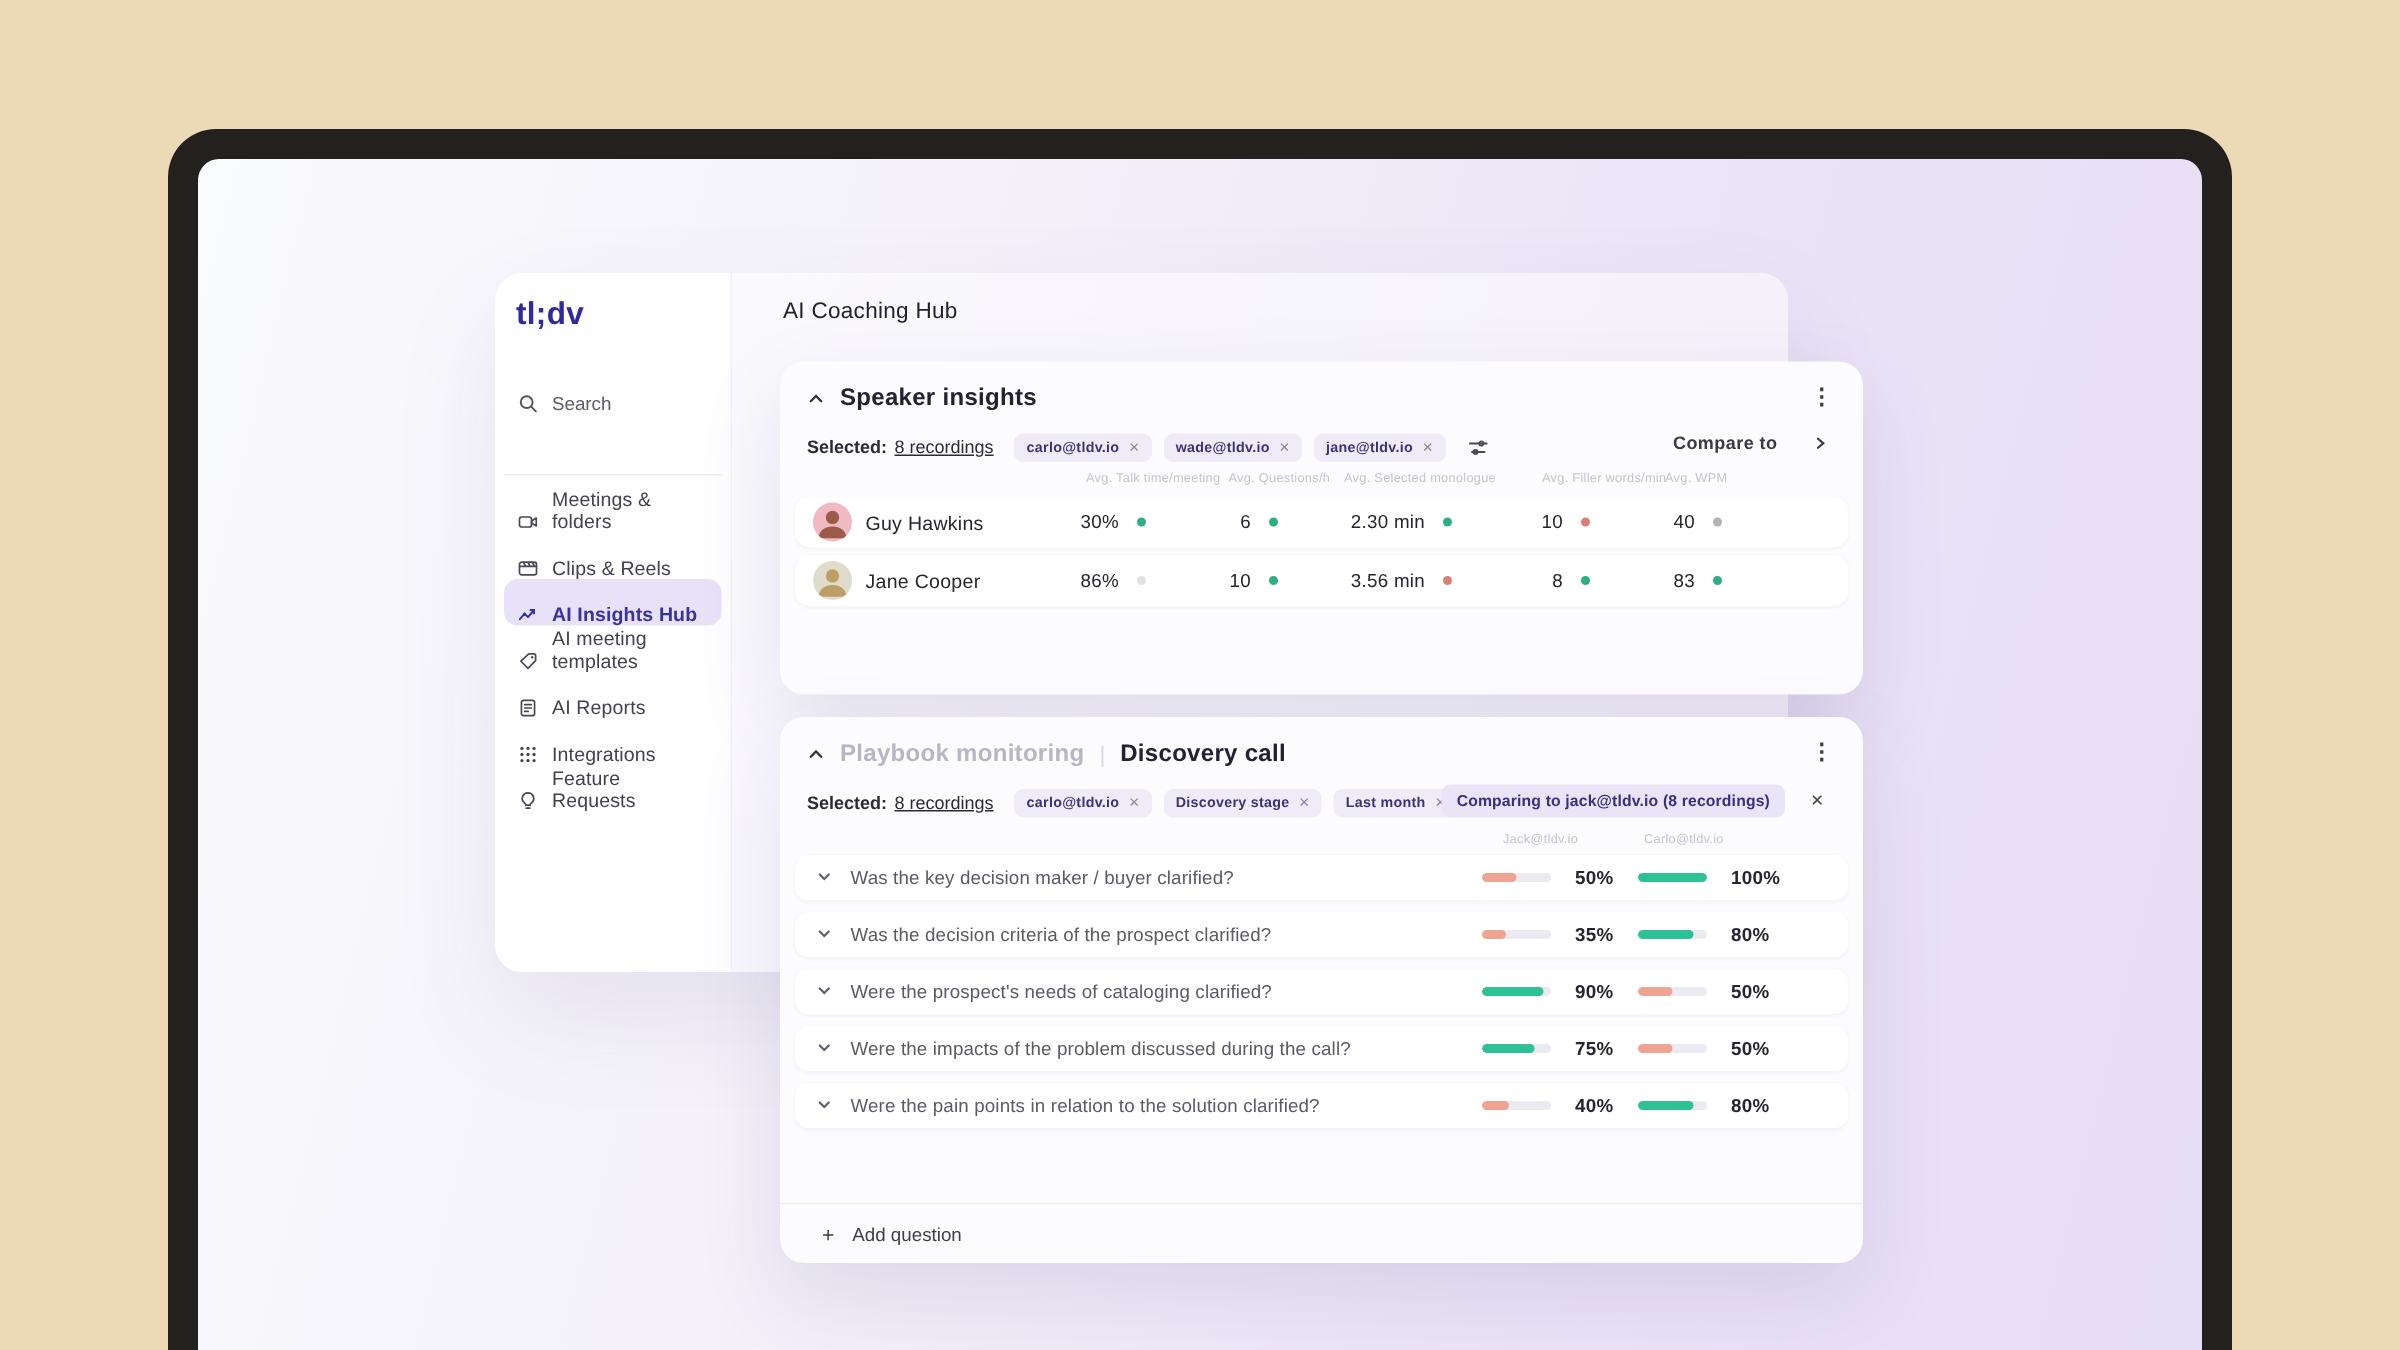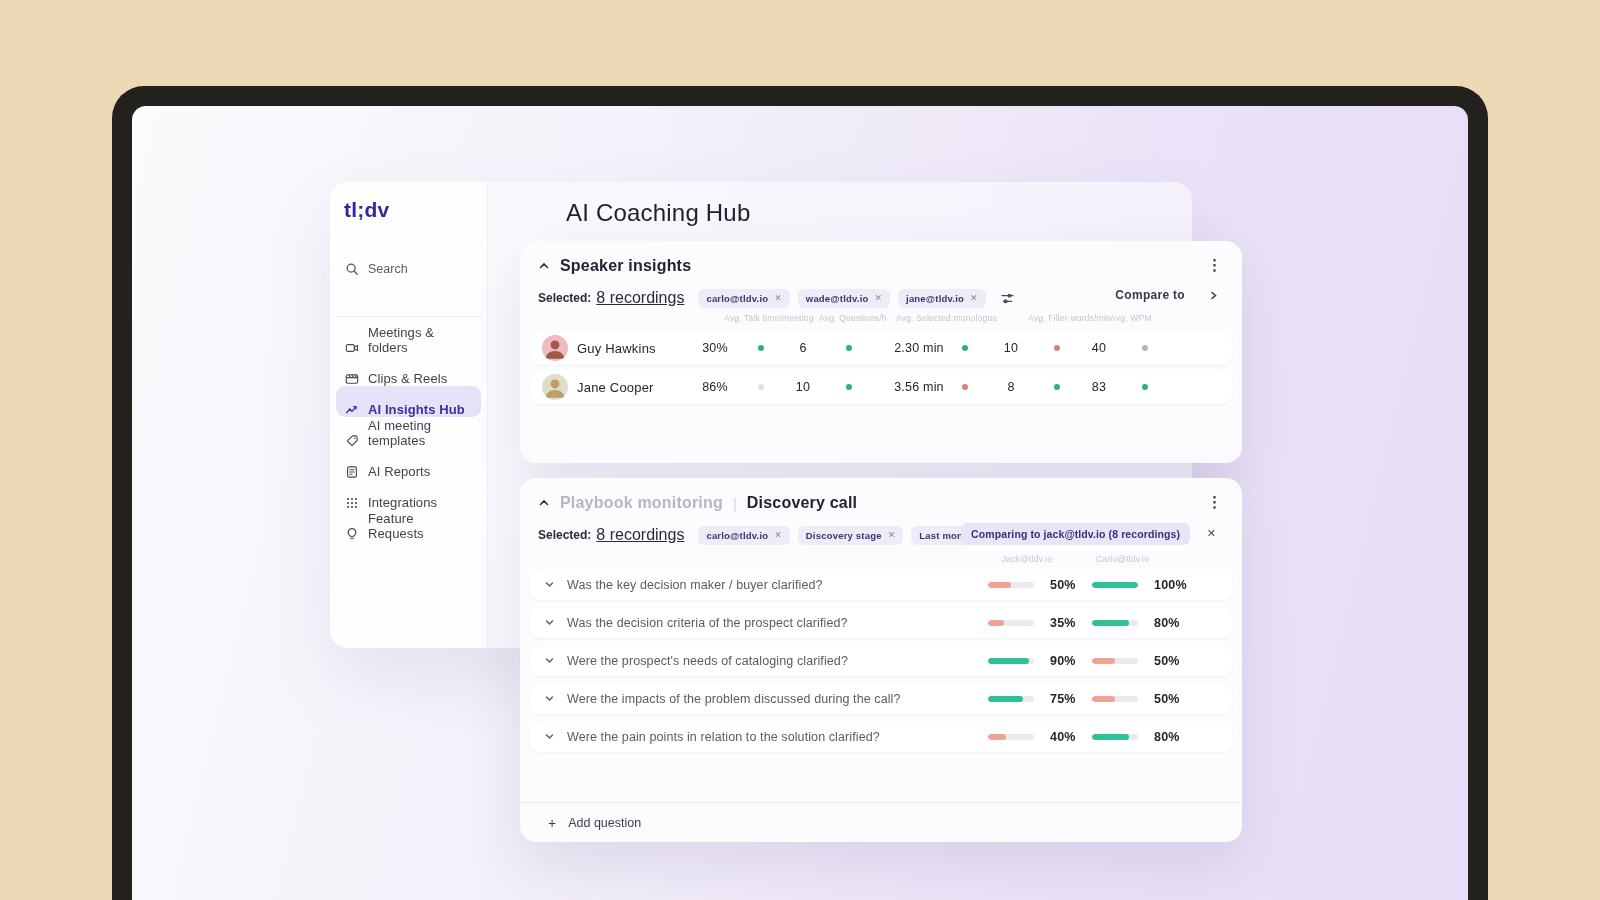--- a/index.html
+++ b/index.html
@@ -28,42 +28,42 @@
   .search-row svg { width:14px; height:14px; stroke:#55535e; }
   .nav { position:absolute; left:6px; right:6px; top:134px; border-top:1px solid rgba(70,65,110,.08);
          padding-top:7px; display:flex; flex-direction:column; }
   .nav-item { display:flex; align-items:flex-end; gap:9px; height:31px; padding:0 9px;
               border-radius:9px; color:#43414e; font-size:13px; letter-spacing:.1px; cursor:pointer; }
   .nav-item .nav-ic { width:14px; height:14px; display:inline-flex; color:#4a4856; }
   .nav-item .nav-ic svg { width:14px; height:14px; }
   .nav-item.active { background:#e7e2f8; color:#37329e; font-weight:bold; }
   .nav-item.active .nav-ic { color:#37329e; }
 
-  .page-title { position:absolute; left:192px; top:17px; font-size:24px; color:#23222c; letter-spacing:.2px;margin-left:44px; }
+  .page-title { position:absolute; left:192px; top:17px; font-size:15px; color:#23222c; letter-spacing:.2px; }
 
   
   .panel { position:absolute; left:388px; width:722px; background:#fcfbfe; border-radius:16px;
            box-shadow:0 22px 55px rgba(85,75,135,.13); }
   .panel-speaker { top:135px; height:222px; }
   .panel-playbook { top:372px; height:364px; }
 
   .panel-head { position:absolute; left:18px; right:18px; top:14px; height:22px;
                 display:flex; align-items:center; gap:10px; }
   .caret { width:12px; height:12px; display:inline-flex; cursor:pointer; }
   .caret svg { width:12px; height:12px; stroke:#35343f; }
   .panel-title { font-size:16px; font-weight:bold; color:#232230; letter-spacing:.2px; }
   .panel-title-muted { font-size:16px; font-weight:bold; color:#b9b6c3; letter-spacing:.2px; }
   .title-sep { color:#d9d7e0; font-size:15px; }
   .kebab { position:absolute; right:2px; top:-1px; font-size:15px; color:#3a3944; cursor:pointer;
            line-height:22px; font-weight:bold; }
 
   .filter-row { position:absolute; left:18px; right:18px; top:47px; height:20px;
                 display:flex; align-items:center; }
   .selected-lbl { font-size:12px; color:#2c2b35; font-weight:bold; margin-right:5px; }
-  .selected-link { font-size:16px; color:#2c2b35; text-decoration:underline; margin-right:14px; cursor:pointer; }
+  .selected-link { font-size:12px; color:#2c2b35; text-decoration:underline; margin-right:14px; cursor:pointer; }
   .chips { display:flex; align-items:center; gap:8px; }
   .chip { display:inline-flex; align-items:center; gap:6px; height:19px; padding:0 8px;
           background:#efecf8; border-radius:6px; cursor:pointer; }
   .chip-lbl { font-size:9.5px; font-weight:bold; color:#3a3475; letter-spacing:.2px; }
   .chip-x { font-size:9px; color:#8a87a3; cursor:pointer; }
   .filter-ic { margin-left:14px; width:15px; height:15px; display:inline-flex; cursor:pointer; }
   .filter-ic svg { width:15px; height:15px; stroke:#4a4856; }
 
   .compare-btn { position:absolute; right:6px; top:0; display:flex; align-items:center; gap:24px;
                  font-size:12px; color:#3b3945; font-weight:bold; letter-spacing:.3px; cursor:pointer; }
@@ -77,21 +77,21 @@
   .col-lbl { position:absolute; font-size:8.5px; color:#c5c3ce; letter-spacing:.2px; white-space:nowrap; }
 
   
   .srows { position:absolute; left:10px; right:10px; top:90px; display:flex; flex-direction:column; gap:5px; }
   .srow { position:relative; height:34px; background:#ffffff; border-radius:10px;
           box-shadow:0 1px 3px rgba(50,45,90,.05); cursor:pointer; }
   .avatar { position:absolute; left:12px; top:4px; width:26px; height:26px; border-radius:50%;
             overflow:hidden; }
   .avatar svg { width:26px; height:26px; display:block; }
   .sname { position:absolute; left:47px; top:10px; font-size:13px; color:#26252f; letter-spacing:.2px; }
-  .mval { position:absolute; top:10px; width:62px; text-align:center; font-size:12.5px; color:#26252f;
+  .mval { position:absolute; top:10px; width:62px; text-align:right; font-size:12.5px; color:#26252f;
           letter-spacing:.2px; }
   .mdot { position:absolute; top:14px; width:6px; height:6px; border-radius:50%; }
 
   
   .qrows { position:absolute; left:10px; right:10px; top:92px; display:flex; flex-direction:column; gap:8px; }
   .qrow { position:relative; height:30px; background:#ffffff; border-radius:9px;
           box-shadow:0 1px 3px rgba(50,45,90,.05); cursor:pointer; }
   .q-chev { position:absolute; left:14px; top:9px; width:11px; height:11px; display:inline-flex; cursor:pointer; }
   .q-chev svg { width:11px; height:11px; stroke:#63606e; }
   .q-text { position:absolute; left:37px; top:8px; font-size:12.5px; color:#5c5965; letter-spacing:.1px; }

